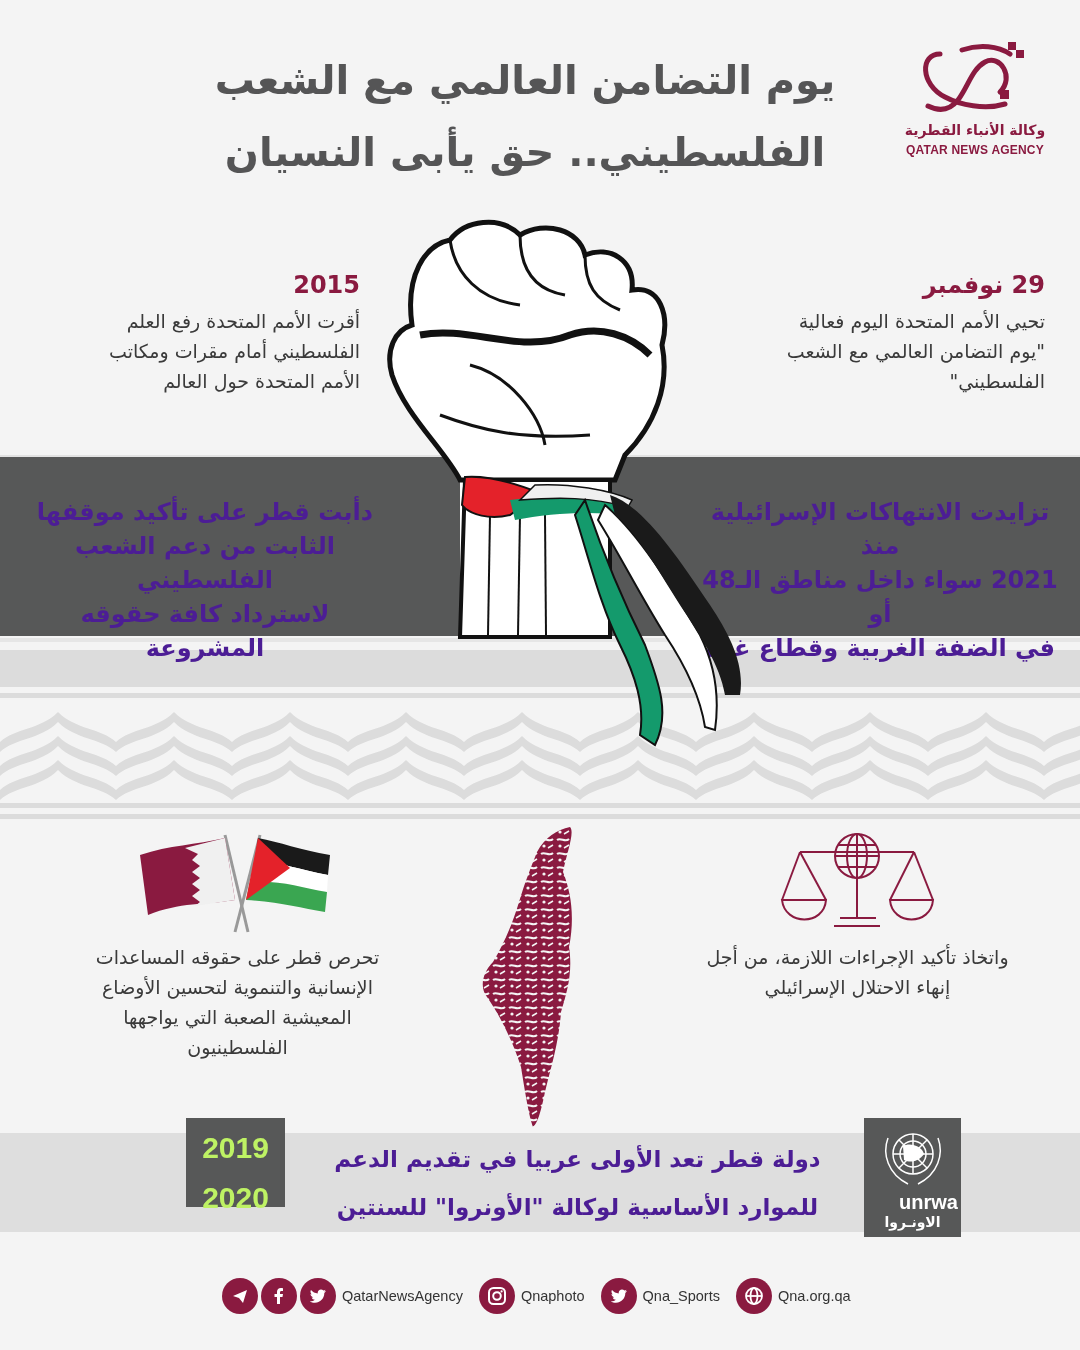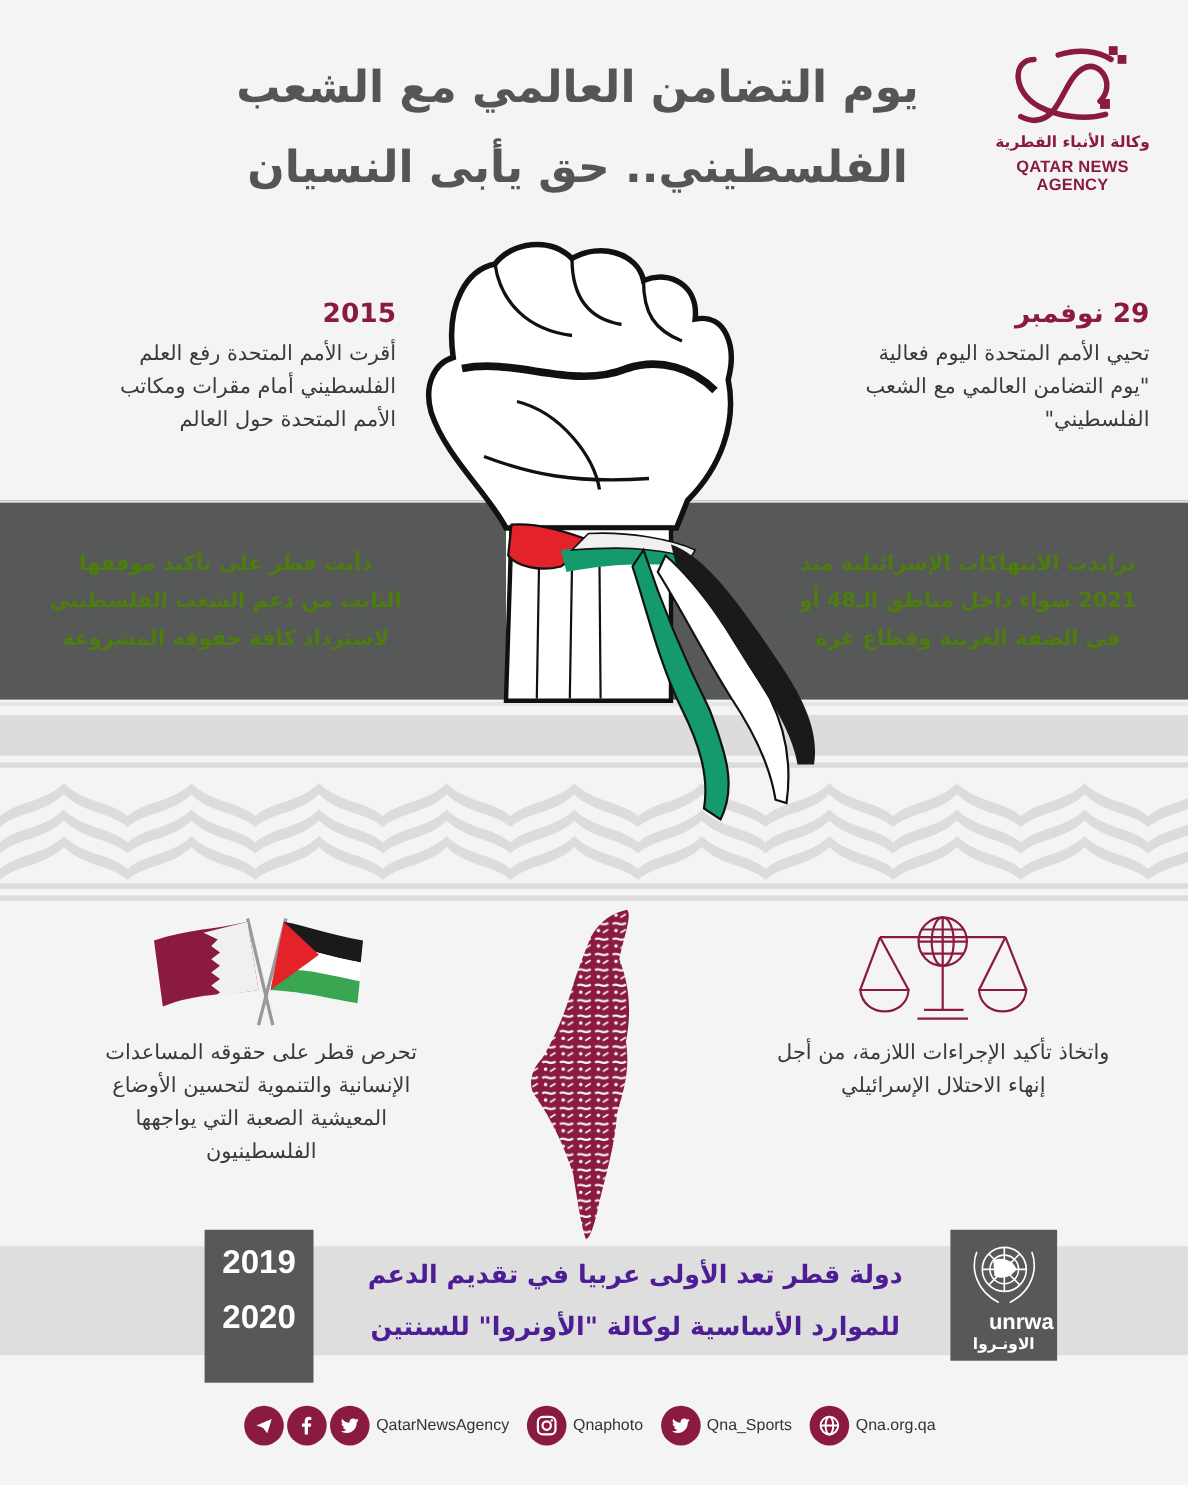--- a/index.html
+++ b/index.html
@@ -4,46 +4,46 @@
   <style>
     * { margin: 0; padding: 0; box-sizing: border-box; }
     html, body { width: 1080px; height: 1350px; background: #f4f4f4; overflow: hidden; }
     body { position: relative; font-family: "DejaVu Sans", "Liberation Sans", sans-serif; color: #3a3a3a; }
     .abs { position: absolute; }
 
     
     .title { left: 200px; top: 44px; width: 650px; text-align: center; font-weight: bold; font-size: 40px; line-height: 72px; color: #555556; direction: rtl; }
     .logo { left: 900px; top: 32px; width: 150px; height: 130px; }
     .logo-ar { left: 890px; top: 122px; width: 170px; text-align: center; font-size: 14px; font-weight: bold; color: #8a1a40; direction: rtl; }
-    .logo-en { left: 890px; top: 143px; width: 170px; text-align: center; font-size: 15px; font-weight: bold; color: #8a1a40; letter-spacing: 0.2px; font-family: "Liberation Sans", sans-serif; }
+    .logo-en { left: 890px; top: 143px; width: 170px; text-align: center; font-size: 12px; font-weight: bold; color: #8a1a40; letter-spacing: 0.2px; font-family: "Liberation Sans", sans-serif; }
 
     
     .info { direction: rtl; font-size: 19px; line-height: 30px; color: #3a3a3a; }
     .info .head { font-weight: bold; font-size: 24px; color: #8a1a40; line-height: 34px; margin-bottom: 4px; }
     .info-left { left: 40px; top: 268px; width: 320px; text-align: right; }
     .info-right { left: 720px; top: 268px; width: 325px; text-align: right; }
 
     
     .band { left: 0; top: 455px; width: 1080px; height: 181px; background: #575858; border-top: 2px solid #e2e2e2; }
-    .band-text { top: 495px; color: #4d7c0f; font-weight: bold; font-size: 19px; line-height: 34px; text-align: center; direction: rtl; }
+    .band-text { top: 495px; color: #4c1d95; font-weight: bold; font-size: 24px; line-height: 34px; text-align: center; direction: rtl; }
     .band-left { left: 20px; width: 370px; }
     .band-right { left: 700px; width: 360px; }
 
     
     .stripe { left: 0; width: 1080px; background: #dcdcdc; }
     .pattern { left: 0; top: 700px; width: 1080px; height: 100px; }
 
     
     .low-text { direction: rtl; font-size: 19px; line-height: 30px; text-align: center; color: #3a3a3a; }
     .low-left { left: 55px; top: 942px; width: 365px; }
     .low-right { left: 655px; top: 942px; width: 405px; }
 
     
     .banner { left: 0; top: 1133px; width: 1080px; height: 99px; background: #dedede; }
-    .years { left: 186px; top: 1118px; width: 99px; height: 139px; background: #575858; color: #ffffff; font-weight: bold; font-size: 30px; text-align: center; line-height: 50px; padding-top: 5px; font-family: "Liberation Sans", sans-serif; }
+    .years { left: 186px; top: 1118px; width: 99px; height: 89px; background: #575858; color: #bef264; font-weight: bold; font-size: 30px; text-align: center; line-height: 50px; padding-top: 5px; font-family: "Liberation Sans", sans-serif; }
     .banner-text { left: 310px; top: 1133px; width: 535px; height: 99px; direction: rtl; text-align: center; color: #4c1d95; font-weight: bold; font-size: 23px; line-height: 48px; padding-top: 2px; }
     .unrwa { left: 864px; top: 1118px; width: 97px; height: 119px; background: #575858; color: #fff; text-align: center; }
     .unrwa .en { position: absolute; left: 0; top: 74px; width: 74px; font-size: 20px; font-weight: bold; font-family: "Liberation Sans", sans-serif; line-height: 20px; padding-left: 35px; }
     .unrwa .ar { position: absolute; left: 0; top: 95px; width: 97px; font-size: 14px; font-weight: bold; line-height: 18px; }
 
     
     .social { left: 222px; top: 1278px; height: 36px; display: flex; align-items: center; gap: 0; }
     .soc-icon { width: 36px; height: 36px; border-radius: 50%; background: #8a1a40; display: inline-flex; align-items: center; justify-content: center; margin-right: 3px; }
     .soc-label { font-family: "Liberation Sans", sans-serif; font-size: 14.5px; color: #333; margin-left: 3px; margin-right: 16px; white-space: nowrap; }
   </style>

